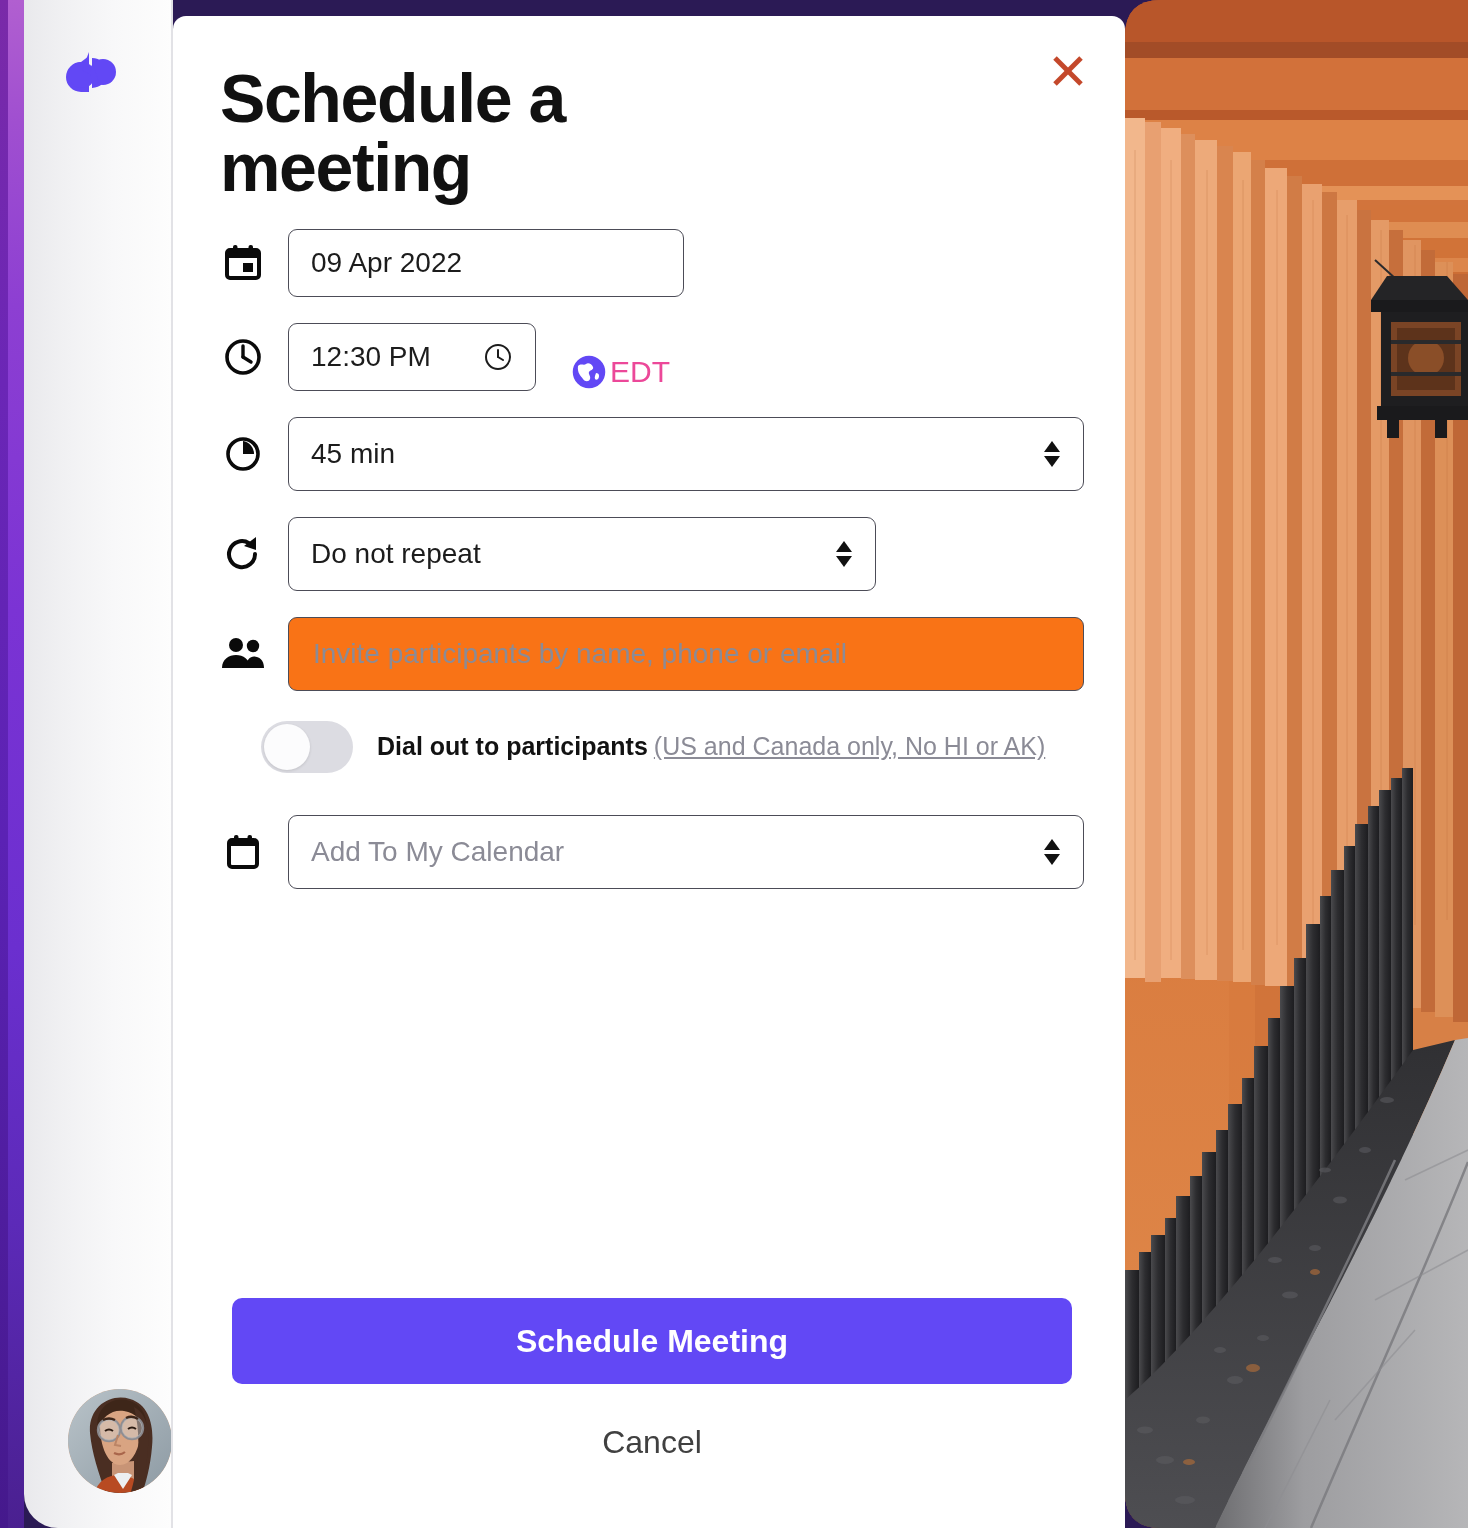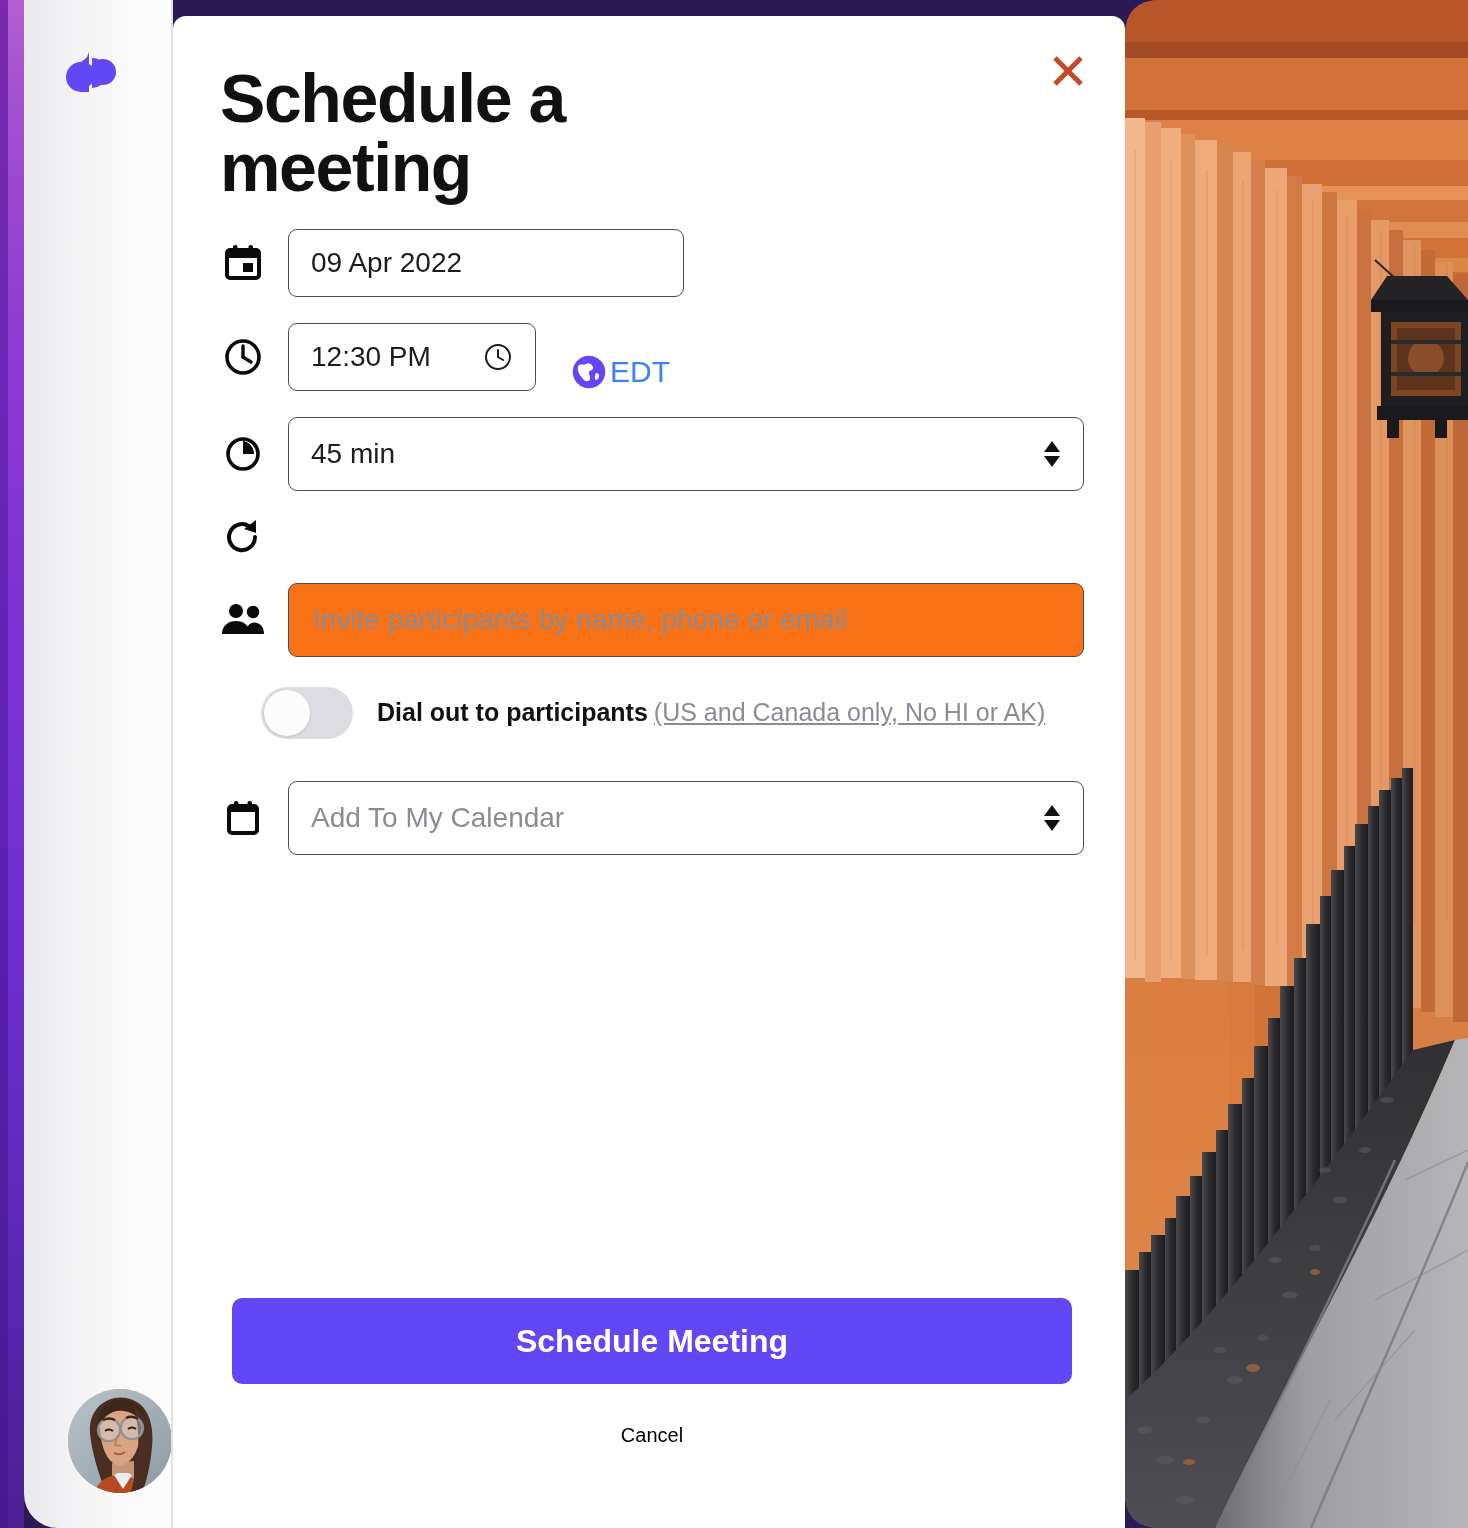--- a/index.html
+++ b/index.html
@@ -165,21 +165,21 @@
     cursor: text;
   }
   .date-box { width: 396px; }
   .time-box { width: 248px; justify-content: space-between; gap: 4px; }
 
   .tz {
     margin-left: 34px;
     display: flex;
     align-items: center;
     gap: 2px;
-    color: #3b82f6;
+    color: #ec4899;
     font-size: 30px;
     cursor: pointer;
     margin-top: 30px;
   }
 
   .select-box {
     border: 1.5px solid #4c4c57;
     border-radius: 9px;
     background: #fff;
     height: 74px;
@@ -261,23 +261,23 @@
     font-family: "Liberation Sans", sans-serif;
     font-size: 32px;
     font-weight: 700;
     cursor: pointer;
   }
   .cancel-btn {
     display: block;
     width: 840px;
     margin-top: 32px;
     background: none; border: none;
-    color: #000000;
+    color: #404040;
     font-family: "Liberation Sans", sans-serif;
-    font-size: 20px;
+    font-size: 32px;
     cursor: pointer;
     padding: 8px 0;
   }
 </style>
 </head>
 <body>
 
 <div id="app">
 
   <div class="edge-stripe"></div>
@@ -605,20 +605,31 @@
         </div>
       </div>
 
       <div class="row">
         <span class="row-icon">
           <svg width="40" height="40" viewBox="0 0 40 40" xmlns="http://www.w3.org/2000/svg">
             <path d="M32,20 A13,13 0 1 1 26,9.2" fill="none" stroke="#0a0a0a" stroke-width="4" stroke-linecap="round"></path>
             <polygon points="33,3 33,16 21,12" fill="#0a0a0a"></polygon>
           </svg>
         </span>
+        <div class="select-box select-repeat">
+          <span>Do not repeat</span>
+          <span class="stepper">
+            <svg width="18" height="11" viewBox="0 0 18 11">
+                <polygon points="9,0 17,11 1,11" fill="#111"></polygon>
+              </svg>
+            <svg width="18" height="11" viewBox="0 0 18 11">
+                <polygon points="9,11 17,0 1,0" fill="#111"></polygon>
+              </svg>
+          </span>
+        </div>
       </div>
 
       <div class="row">
         <span class="row-icon">
           <svg width="44" height="36" viewBox="0 0 44 36" xmlns="http://www.w3.org/2000/svg">
             <circle cx="15" cy="9" r="7" fill="#0a0a0a"></circle>
             <circle cx="32" cy="10" r="6.2" fill="#0a0a0a"></circle>
             <path d="M1,32 C1,23 8,19 15,19 C22,19 29,23 29,32 Z" fill="#0a0a0a"></path>
             <path d="M25,32 C25,24 29,20.5 33,20.5 C38,20.5 43,24 43,32 Z" fill="#0a0a0a"></path>
           </svg>

